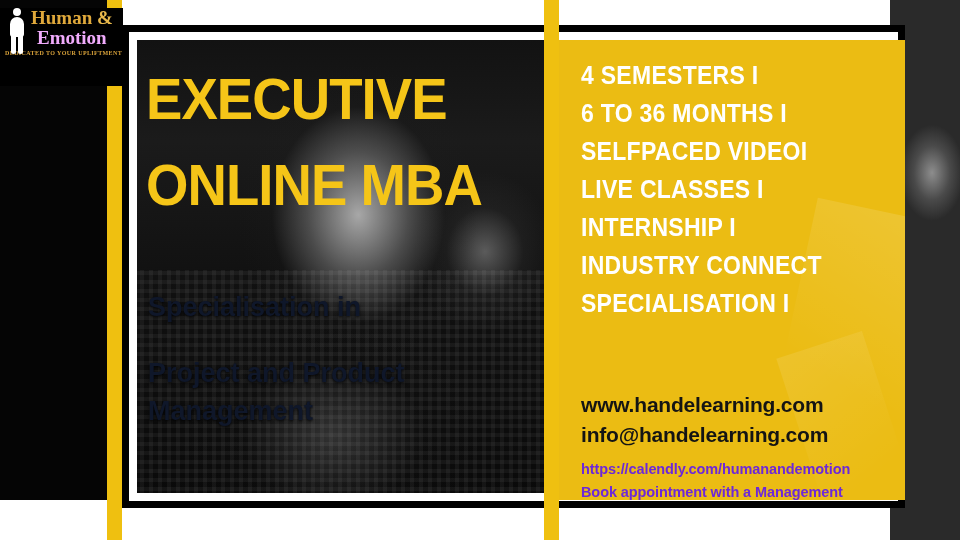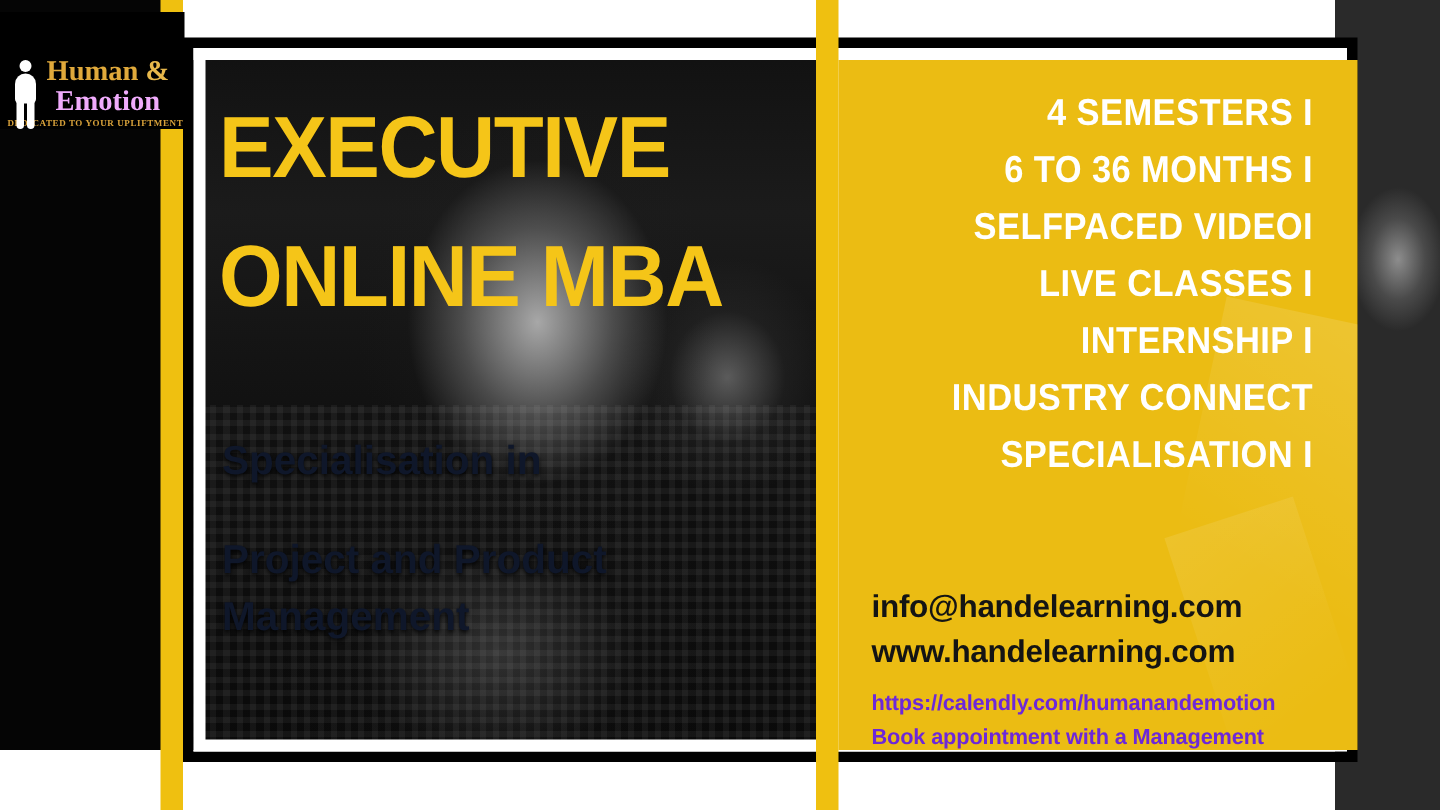--- a/index.html
+++ b/index.html
@@ -69,21 +69,21 @@
     transform:rotate(12deg);
   }
   .ypanel .sheen2{
     position:absolute;right:10px;top:300px;width:90px;height:200px;
     background:linear-gradient(160deg, rgba(255,255,255,.10) 0%, rgba(255,255,255,0) 70%);
     transform:rotate(-18deg);
   }
 
   .feature-list{
     position:absolute;left:22px;top:16px;width:320px;
-    margin:0;padding:0;list-style:none;text-align:right;
+    margin:0;padding:0;list-style:none;
   }
   .feature-list li{
     color:#ffffff;
     font-family:"Liberation Sans", sans-serif;
     font-weight:bold;
     font-size:25px;
     line-height:38px;
     letter-spacing:.3px;
     transform:scaleX(.92);
     transform-origin:left center;
@@ -127,21 +127,21 @@
     line-height:38px;
     white-space:nowrap;
     text-shadow:0 1px 3px rgba(0,0,0,.85);
   }
   .spec .gap{display:block;height:28px;}
 
   
   .logo{
     position:absolute;left:0px;top:8px;width:123px;height:78px;
     background:#000000;
-    display:flex;align-items:flex-end;text-decoration:underline;
+    display:flex;align-items:flex-start;text-decoration:underline;
   }
   .logo .figure{
     position:relative;width:20px;height:46px;margin-left:7px;flex:none;
   }
   .logo .figure .head{
     position:absolute;left:6px;top:0;width:8px;height:8px;border-radius:50%;background:#ffffff;
   }
   .logo .figure .body{
     position:absolute;left:3px;top:9px;width:14px;height:20px;background:#ffffff;
     border-radius:7px 7px 3px 3px;
@@ -202,22 +202,22 @@
       <li>4 SEMESTERS I</li>
       <li>6 TO 36 MONTHS I</li>
       <li>SELFPACED VIDEOI</li>
       <li>LIVE CLASSES I</li>
       <li>INTERNSHIP I</li>
       <li>INDUSTRY CONNECT</li>
       <li>SPECIALISATION I</li>
     </ul>
 
     <div class="contact">
+      <div class="big">www.handelearning.com</div>
       <div class="big">info@handelearning.com</div>
-      <div class="big">www.handelearning.com</div>
       <div class="spacer"></div>
       <div class="small">https://calendly.com/humanandemotion</div>
       <div class="small">Book appointment with a Management</div>
     </div>
   </div>
 
   <div class="logo">
     <div class="figure">
       <span class="head"></span>
       <span class="body"></span>

